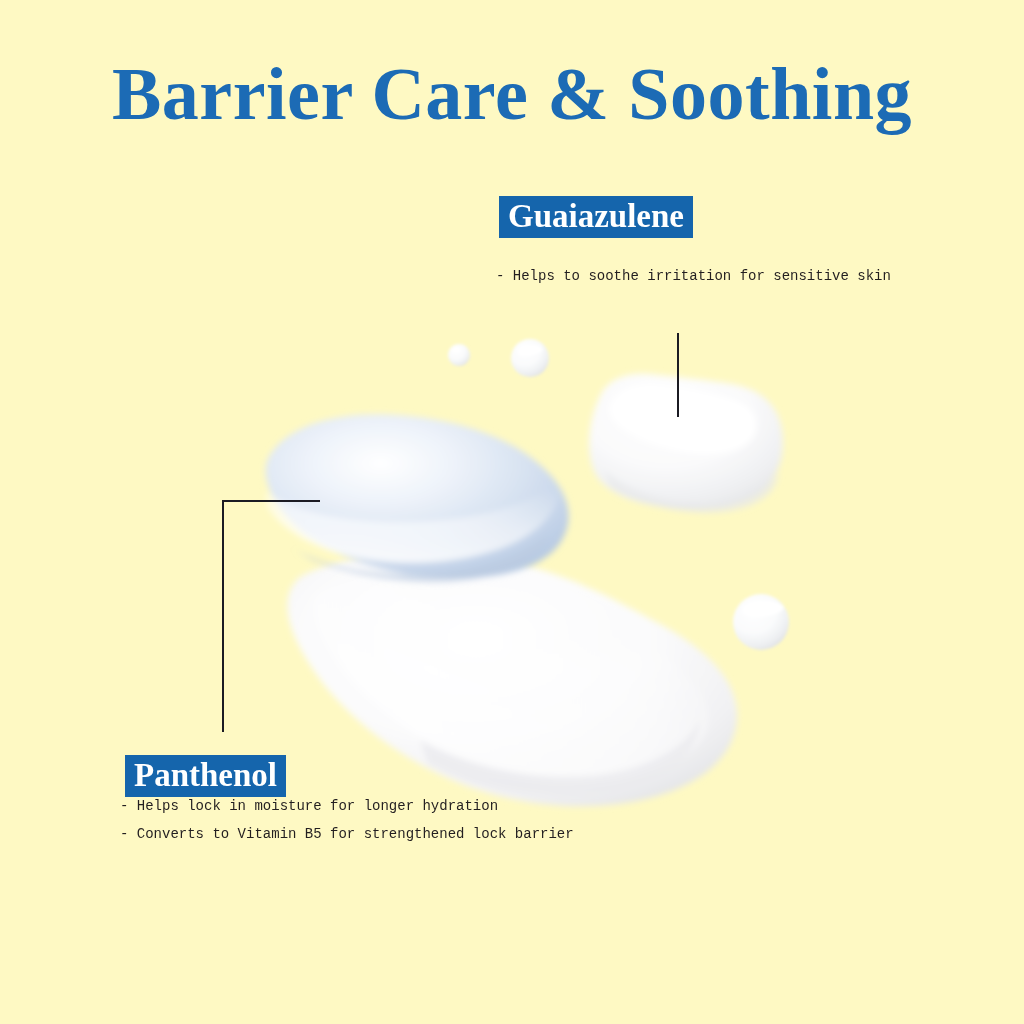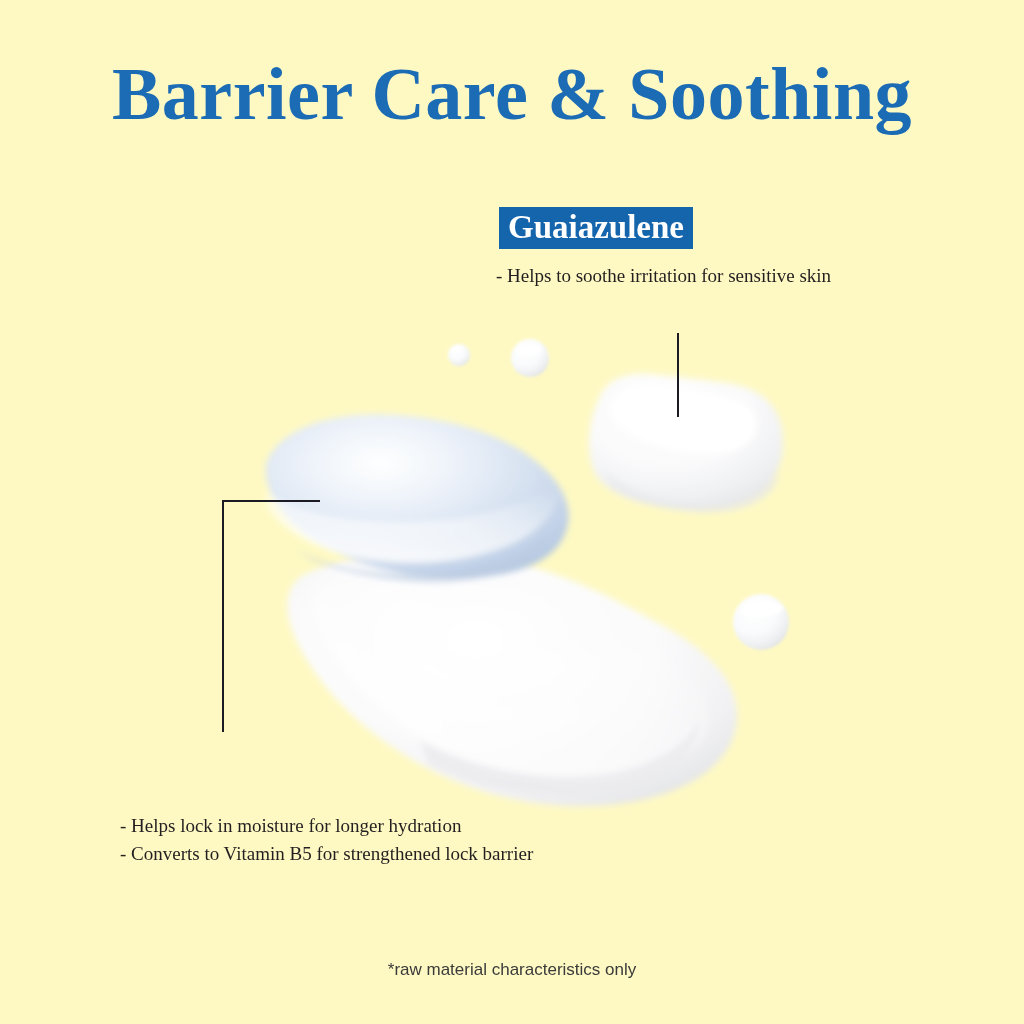--- a/index.html
+++ b/index.html
@@ -36,34 +36,34 @@
     position: absolute;
     background: #1565ac;
     color: #ffffff;
     font-family: "Liberation Serif", "DejaVu Serif", serif;
     font-weight: bold;
     font-size: 33px;
     line-height: 38px;
     padding: 1px 9px 3px 9px;
     white-space: nowrap;
   }
-  #chip-guaiazulene { left: 499px; top: 207px; }
+  #chip-guaiazulene { left: 499px; top: 196px; }
   #chip-panthenol   { left: 125px; top: 755px; }
 
   
   .bullets {
     position: absolute;
-    font-family: Liberation Serif, serif;
-    font-size: 19px;
+    font-family: Liberation Mono, monospace;
+    font-size: 14px;
     line-height: 28px;
     color: #231f20;
     white-space: nowrap;
   }
   #bullets-guaiazulene { left: 496px; top: 262px; }
-  #bullets-panthenol   { left: 120px; top: 812px; }
+  #bullets-panthenol   { left: 120px; top: 792px; }
   .bullets .b-line { display: block; }
 
   
   #footnote {
     position: absolute;
     left: 0;
     top: 960px;
     width: 1024px;
     text-align: center;
     font-family: "Liberation Sans", sans-serif;
@@ -237,21 +237,21 @@
   <div class="leader" id="leader-panthenol-vert"></div>
 
   <div id="page-title">Barrier Care &amp; Soothing</div>
 
   <div class="name-chip" id="chip-guaiazulene">Guaiazulene</div>
 
   <div class="bullets" id="bullets-guaiazulene">
     <span class="b-line">- Helps to soothe irritation for sensitive skin</span>
   </div>
 
+  <div class="name-chip" id="chip-panthenol">Panthenol</div>
 
   <div class="bullets" id="bullets-panthenol">
     <span class="b-line">- Helps lock in moisture for longer hydration</span>
     <span class="b-line">- Converts to Vitamin B5 for strengthened lock barrier</span>
   </div>
 
-  <div id="footnote">*raw material characteristics only</div>
 
 </div>
 
 </body></html>

